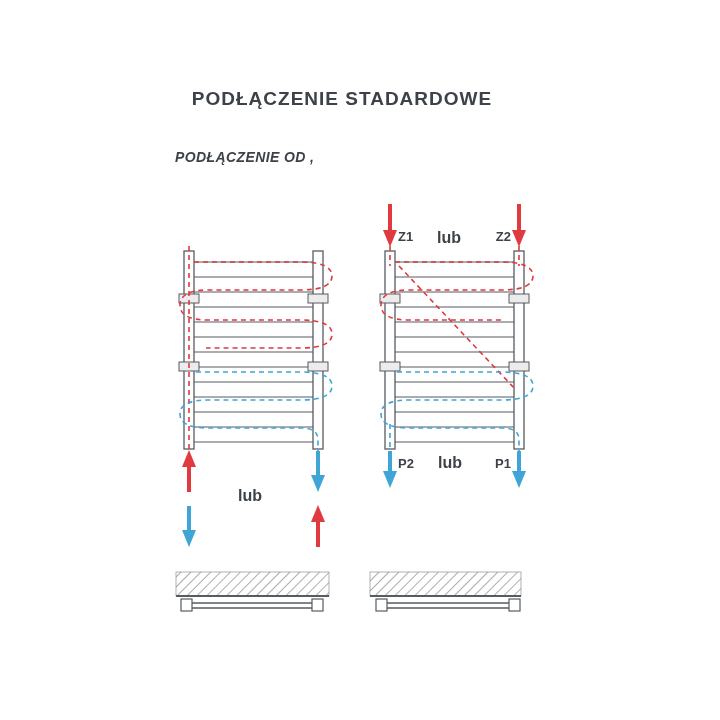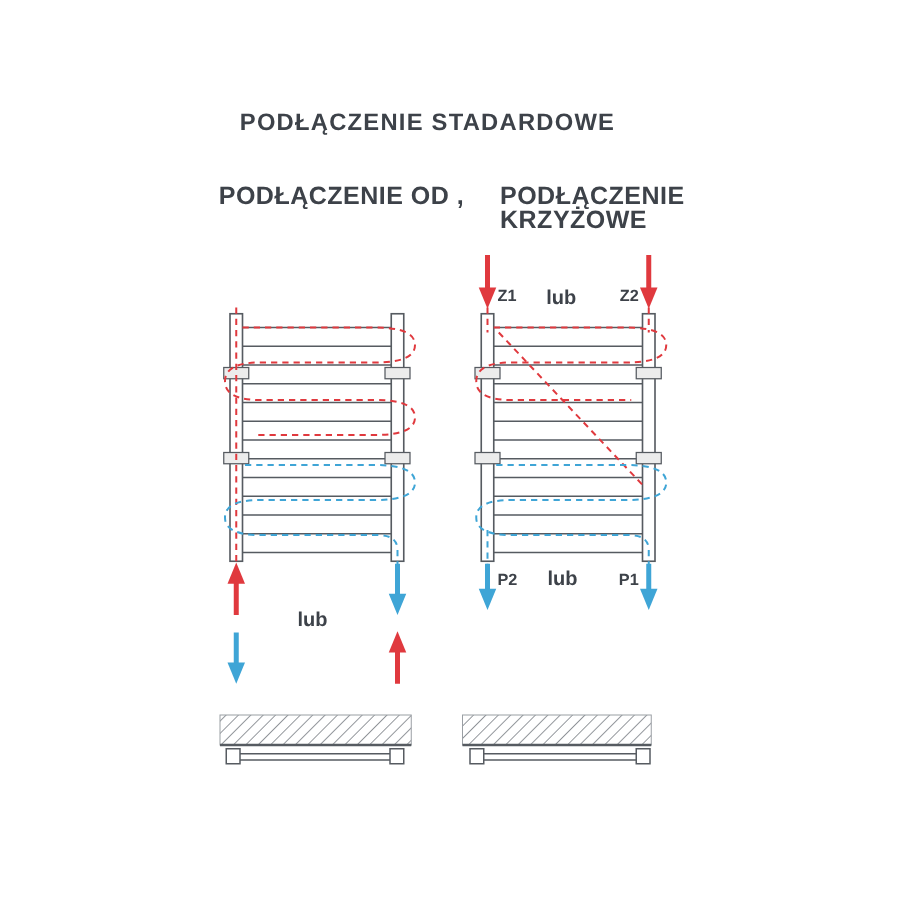--- a/index.html
+++ b/index.html
@@ -5,45 +5,41 @@
   html,body{margin:0;padding:0;background:#fff;}
   .stage{
     position:relative;width:720px;height:720px;background:#ffffff;
     font-family:"Liberation Sans",sans-serif;overflow:hidden;
   }
   .title{
     position:absolute;top:88px;left:0;width:684px;text-align:center;
     font-size:19px;font-weight:bold;letter-spacing:1px;color:#3d4249;
   }
   .sec-label{
-    position:absolute;font-size:20px;font-weight:bold;letter-spacing:.4px;
-    color:#3d4249;line-height:19px;white-space:nowrap;
+    position:absolute;font-size:14px;font-weight:bold;letter-spacing:.4px;
+    color:#3d4249;line-height:19px;white-space:nowrap;font-style:italic;
   }
   .sec-label.left{left:175px;top:148px;}
   .sec-label.right{left:400px;top:148px;}
   svg{position:absolute;left:0;top:0;}
   text{font-family:"Liberation Sans",sans-serif;font-weight:bold;fill:#3d4249;}
   .port-label{font-size:13px;}
   .lub-label{font-size:16px;}
 </style>
 </head>
 <body>
 
 <div class="stage">
 
   <div class="title">PODŁĄCZENIE STADARDOWE</div>
 
   <div class="sec-label left">
     <div>PODŁĄCZENIE OD ,</div>
   </div>
 
-  <div class="sec-label right">
-    <div>PODŁĄCZENIE</div>
-    <div>KRZYŻOWE</div>
-  </div>
 
   <svg width="720" height="720" viewBox="0 0 720 720">
     <defs>
       <pattern id="hatch" width="7" height="7" patternUnits="userSpaceOnUse" patternTransform="rotate(45)">
         <line x1="0" y1="0" x2="0" y2="7" stroke="#70757b" stroke-width="1.2"></line>
       </pattern>
     </defs>
 
     <g>
       <path d="M194 262 H313 M194 277 H313 M194 292 H313 M194 307 H313 M194 322 H313 M194 337 H313 M194 352 H313 M194 367 H313 M194 382 H313 M194 397 H313 M194 412 H313 M194 427 H313 M194 442 H313" stroke="#565b61" stroke-width="1.2" fill="none"></path>

